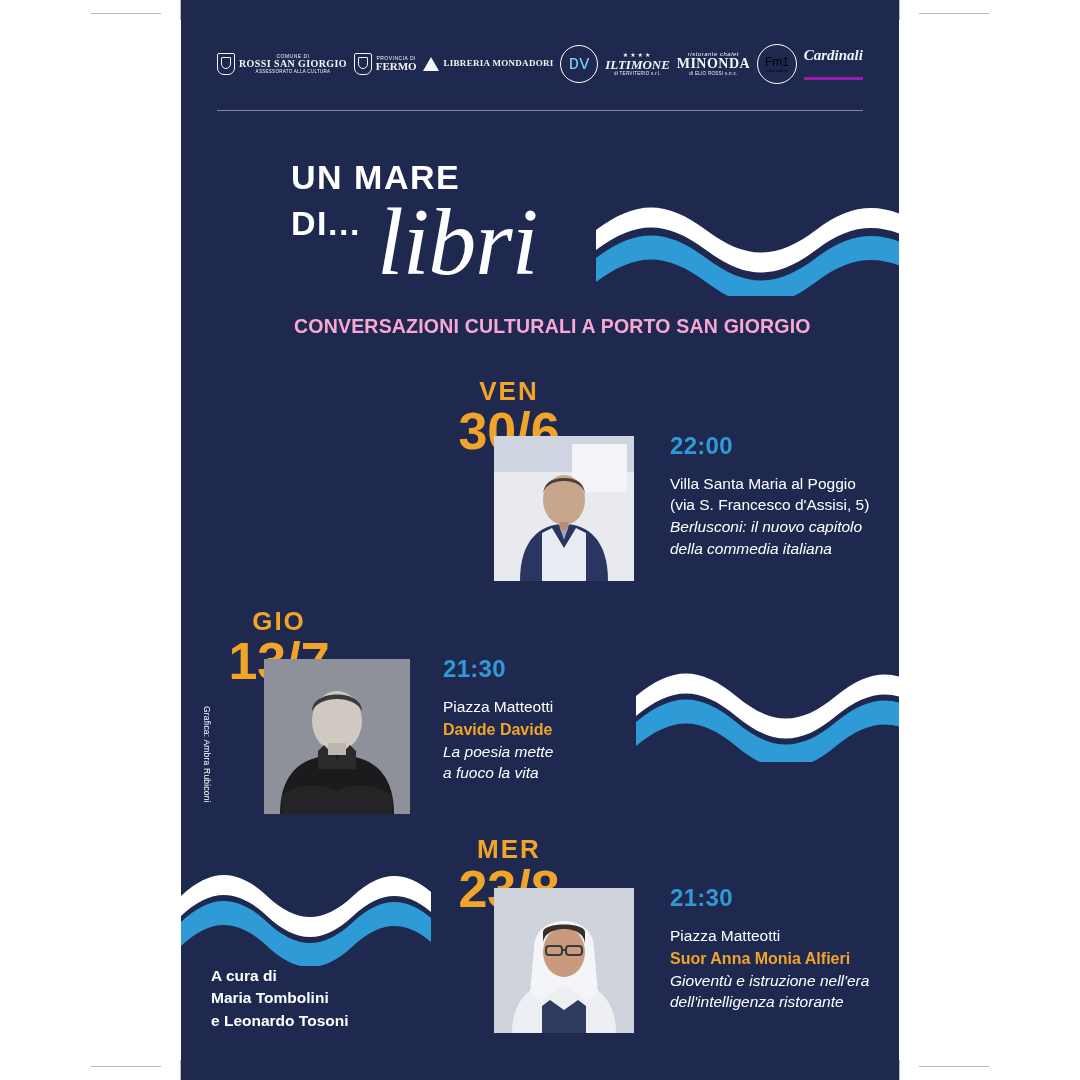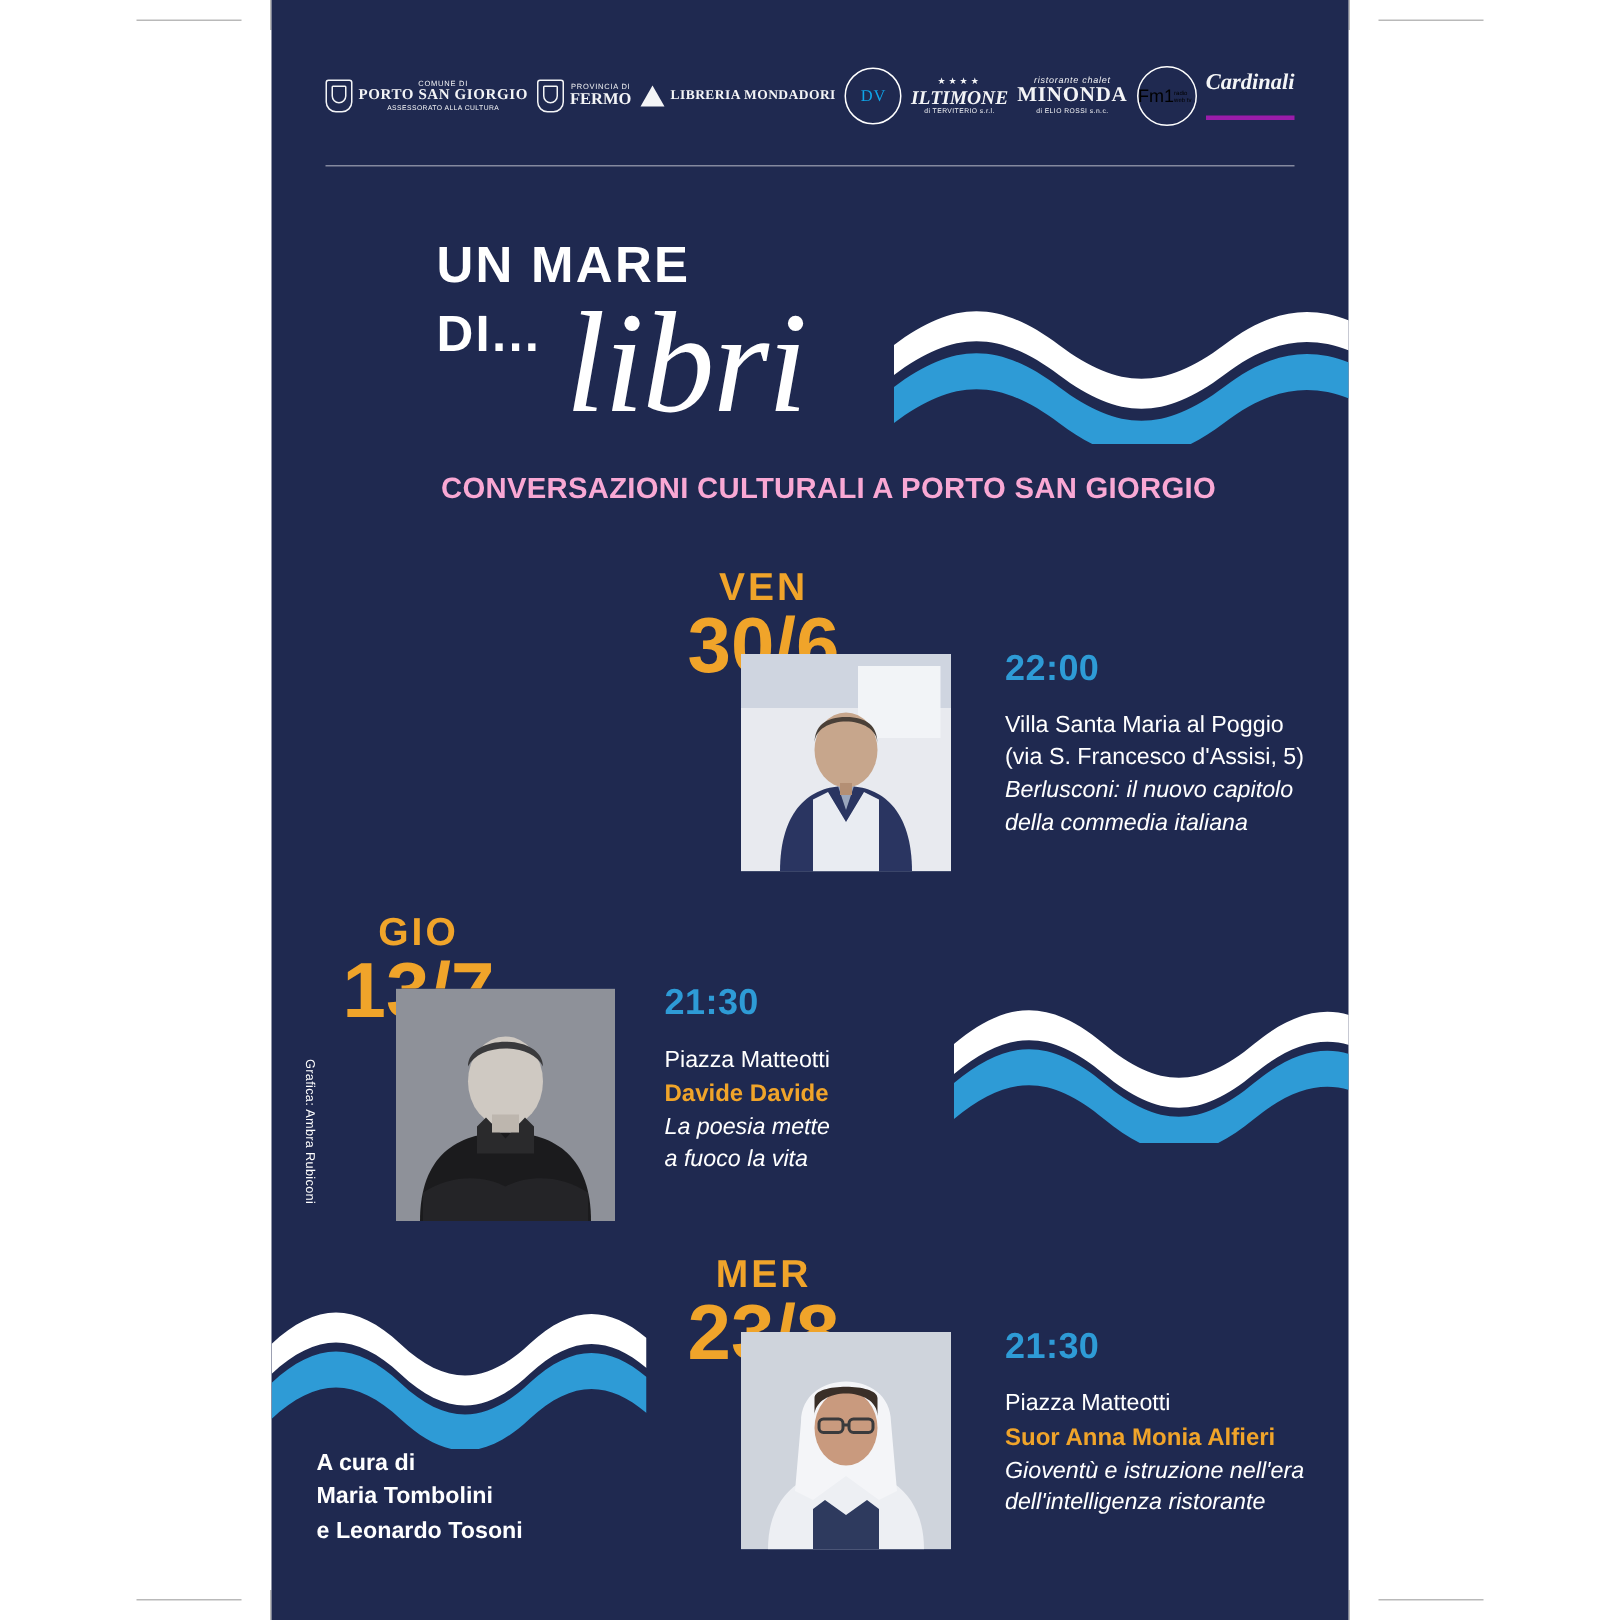--- a/index.html
+++ b/index.html
@@ -85,31 +85,31 @@
     border-left:8px solid transparent;
     border-right:8px solid transparent;
     border-bottom:14px solid #fff;
     flex:none;
   }
   .logo-dv {
     width: 36px; height: 36px;
     border: 1.5px solid #fff;
     border-radius: 50%;
     display:flex; align-items:center; justify-content:center;
-    font-family: Liberation Serif, serif;
-    font-size: 11px; color:#0ea5e9; letter-spacing:0.5px;
+    font-family: Liberation Mono, monospace;
+    font-size: 17px; color:#7dd3fc; letter-spacing:0.5px;
   }
   .logo-timone .stars { font-size:6px; letter-spacing:2px; }
   .logo-timone .l2 { font-size: 13px; font-style: italic; font-family:Liberation Serif, serif;}
   .logo-minonda .l1 { font-size:6px; font-style:italic;}
   .logo-minonda .l2 { font-size: 14px; font-family:"Liberation Serif", serif; letter-spacing:0.5px;}
   .logo-fm1 {
     width: 38px; height: 38px; border-radius:50%;
     border: 1.5px solid #fff;
-    display:flex; flex-direction:row; align-items:center; justify-content:center;
+    display:flex; flex-direction:column; align-items:center; justify-content:center;
   }
   .logo-fm1 .l2 { font-size:12px; line-height:1;}
   .logo-fm1 .l3 { font-size:4px;}
   .logo-cardinali .l2 {
     font-family: "Liberation Serif", serif;
     font-style: italic;
     font-size: 15px;
     border-bottom: 3px solid #a21caf;
     padding-bottom: 14px;
   }
@@ -260,21 +260,21 @@
 </div>
 
 <div class="poster">
 
   <div class="sponsors">
 
     <div class="logo logo-psg">
       <span class="crest"></span>
       <span>
         <div class="l1">COMUNE DI</div>
-        <div class="l2">PORTO SAN GIORGIO</div>
+        <div class="l2">ROSSI SAN GIORGIO</div>
         <div class="l3">ASSESSORATO ALLA CULTURA</div>
       </span>
     </div>
 
     <div class="logo logo-fermo">
       <span class="crest"></span>
       <span>
         <div class="l1">PROVINCIA DI</div>
         <div class="l2">FERMO</div>
       </span>

